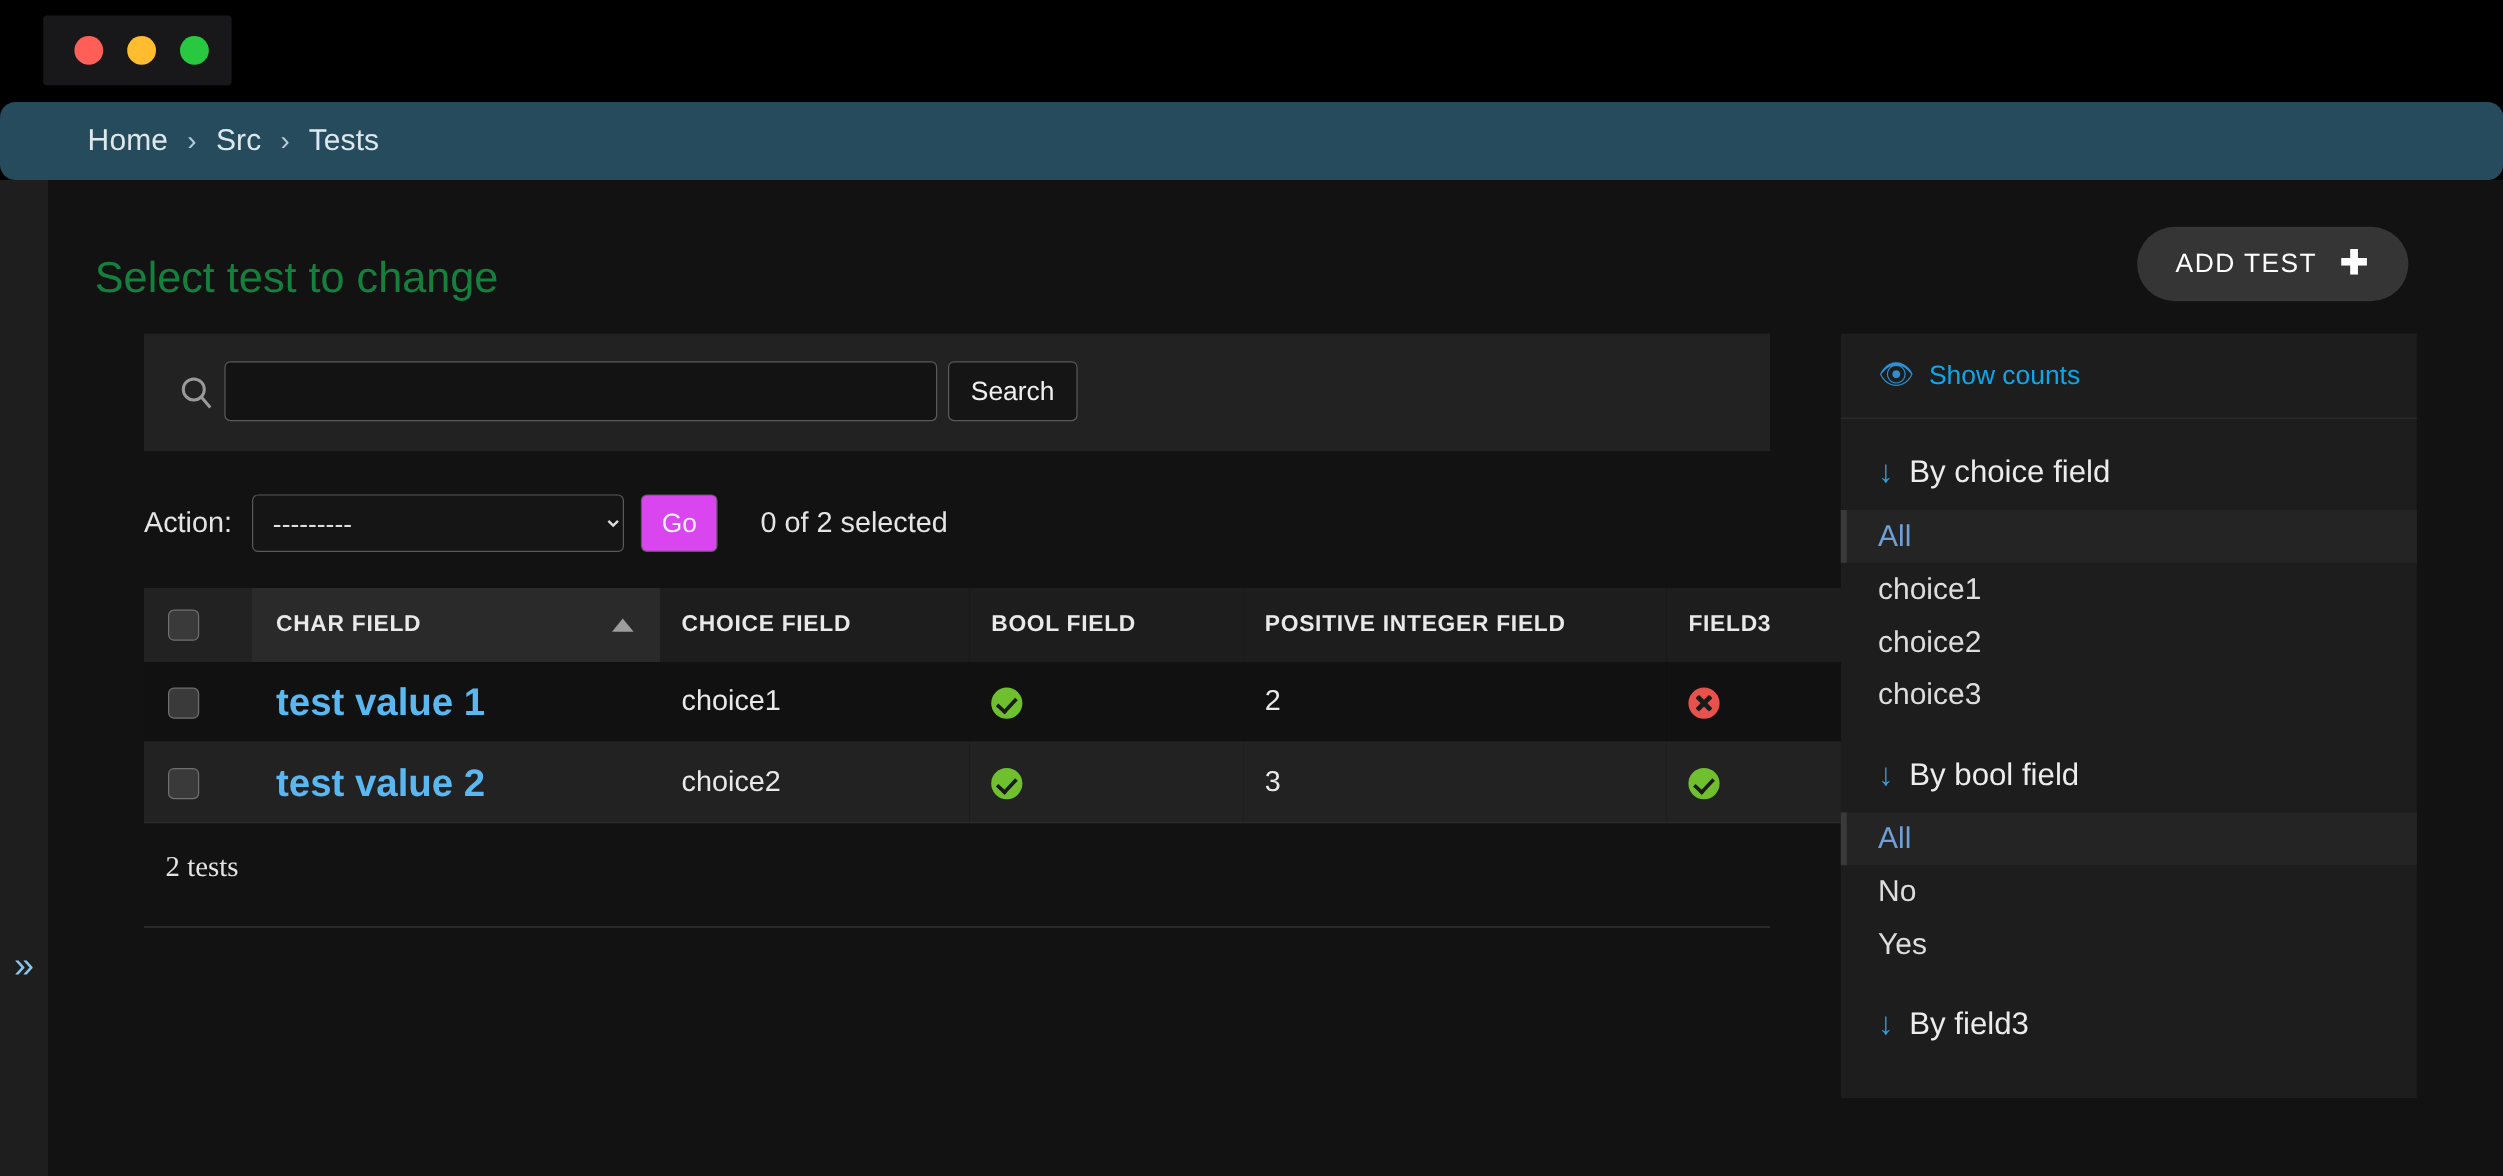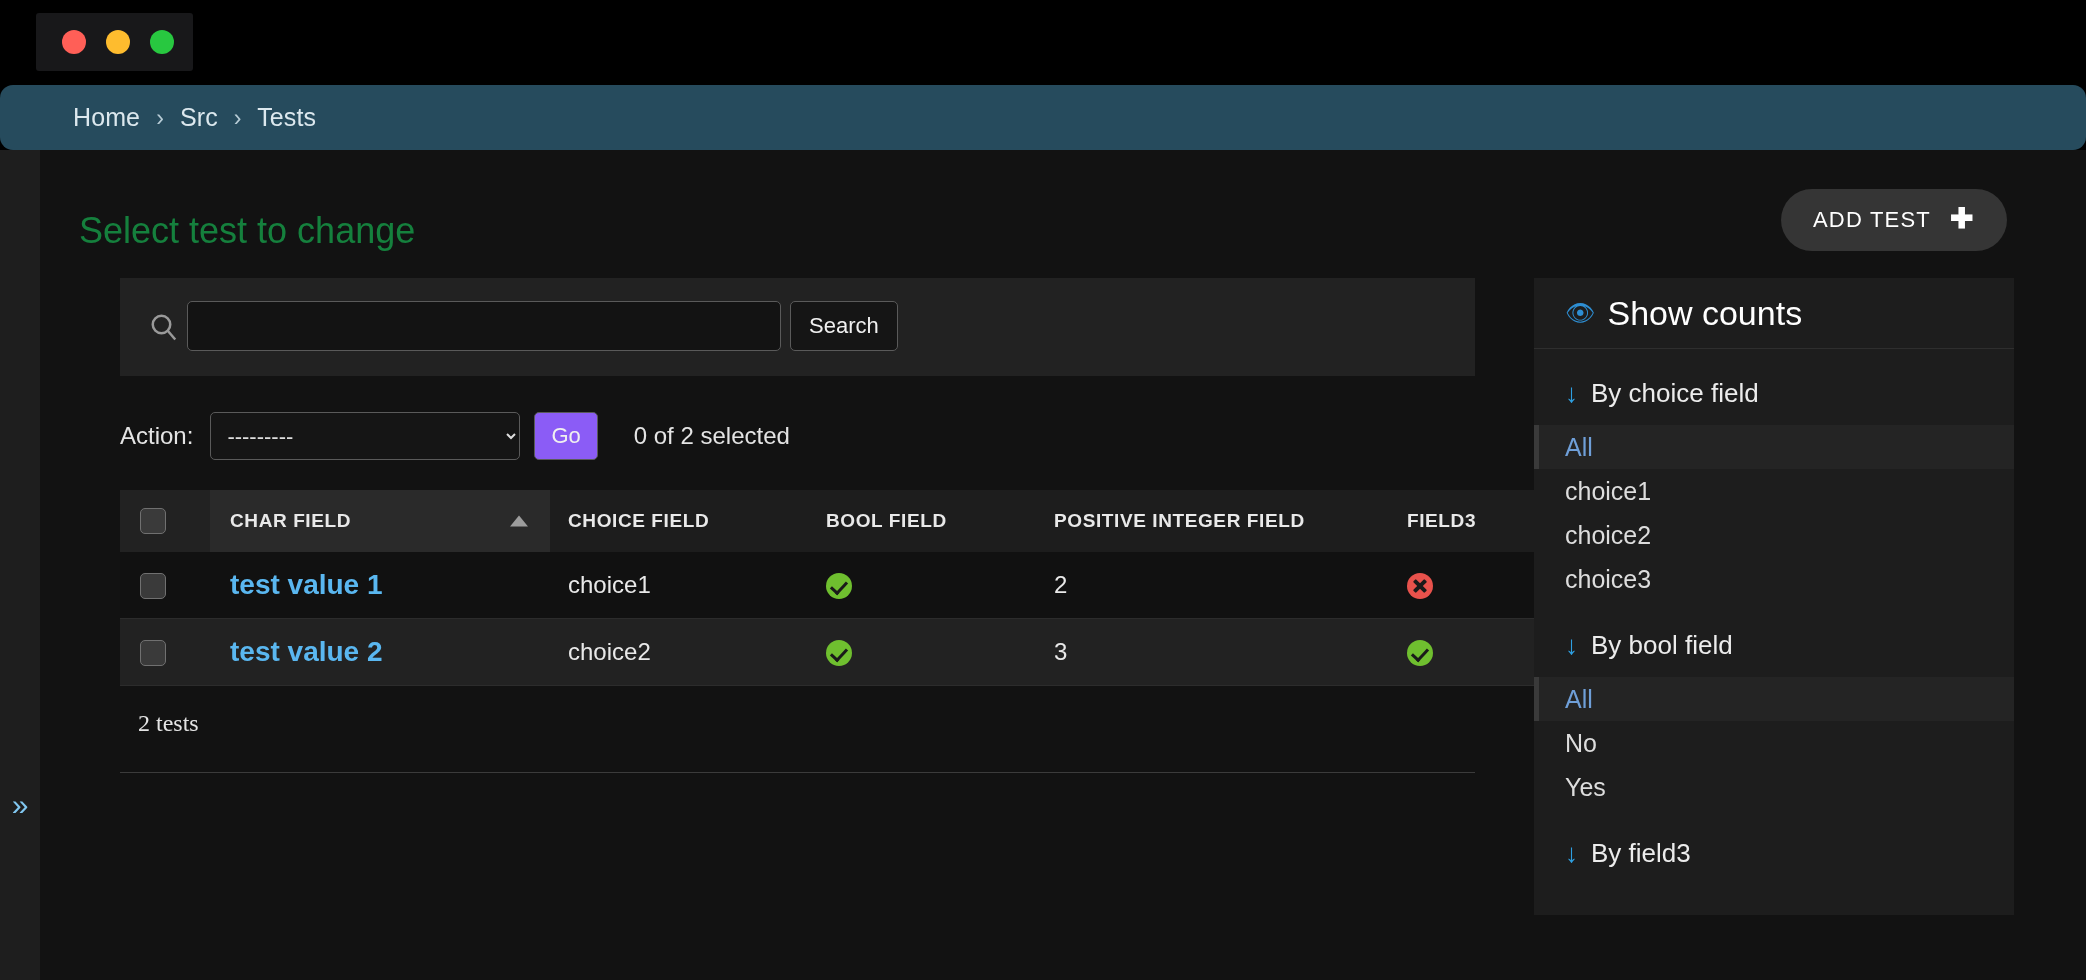--- a/index.html
+++ b/index.html
@@ -191,21 +191,21 @@
     font-size: 22px;
     padding: 0 12px;
     box-sizing: border-box;
     outline: none;
     -moz-appearance: none;
   }
   #action-go-button {
     margin-left: 14px;
     height: 48px;
     padding: 0 16px;
-    background: #8b5cf6;
+    background: #d946ef;
     border: 1px solid #5a5a5a;
     border-radius: 5px;
     color: #f0f0f0;
     font-family: "Liberation Sans", sans-serif;
     font-size: 22px;
     cursor: pointer;
   }
   #selection-counter {
     margin-left: 36px;
     font-size: 24px;
@@ -262,21 +262,21 @@
   #results-table tbody td.col-select { padding-left: 20px; }
   #results-table tbody td.col-char   { padding-left: 20px; }
   #results-table tbody td.col-choice { padding-left: 18px; }
   #results-table tbody td.col-bool   { padding-left: 18px; }
   #results-table tbody td.col-posint { padding-left: 18px; }
   #results-table tbody td.col-field3 { padding-left: 18px; }
 
   .row-link {
     color: #5ab7f0;
     font-weight: bold;
-    font-size: 28px;
+    font-size: 32px;
     text-decoration: none;
     cursor: pointer;
   }
 
   .checkbox {
     display: inline-block;
     width: 26px; height: 26px;
     background: #3a3a3a;
     border: 1px solid #707070;
     border-radius: 5px;
@@ -357,22 +357,22 @@
     border-bottom: 1px solid #2e2e2e;
     cursor: pointer;
   }
   #show-counts-row .eye-icon {
     color: #2e8fd4;
     font-size: 24px;
     margin-right: 12px;
     line-height: 1;
   }
   #show-counts-row .label {
-    color: #ffffff;
-    font-size: 34px;
+    color: #0ea5e9;
+    font-size: 22px;
   }
 
   .filter-group { padding-top: 22px; }
   .filter-group-title {
     display: flex;
     align-items: center;
     padding-left: 31px;
     color: #ececec;
     font-size: 26px;
     height: 44px;

